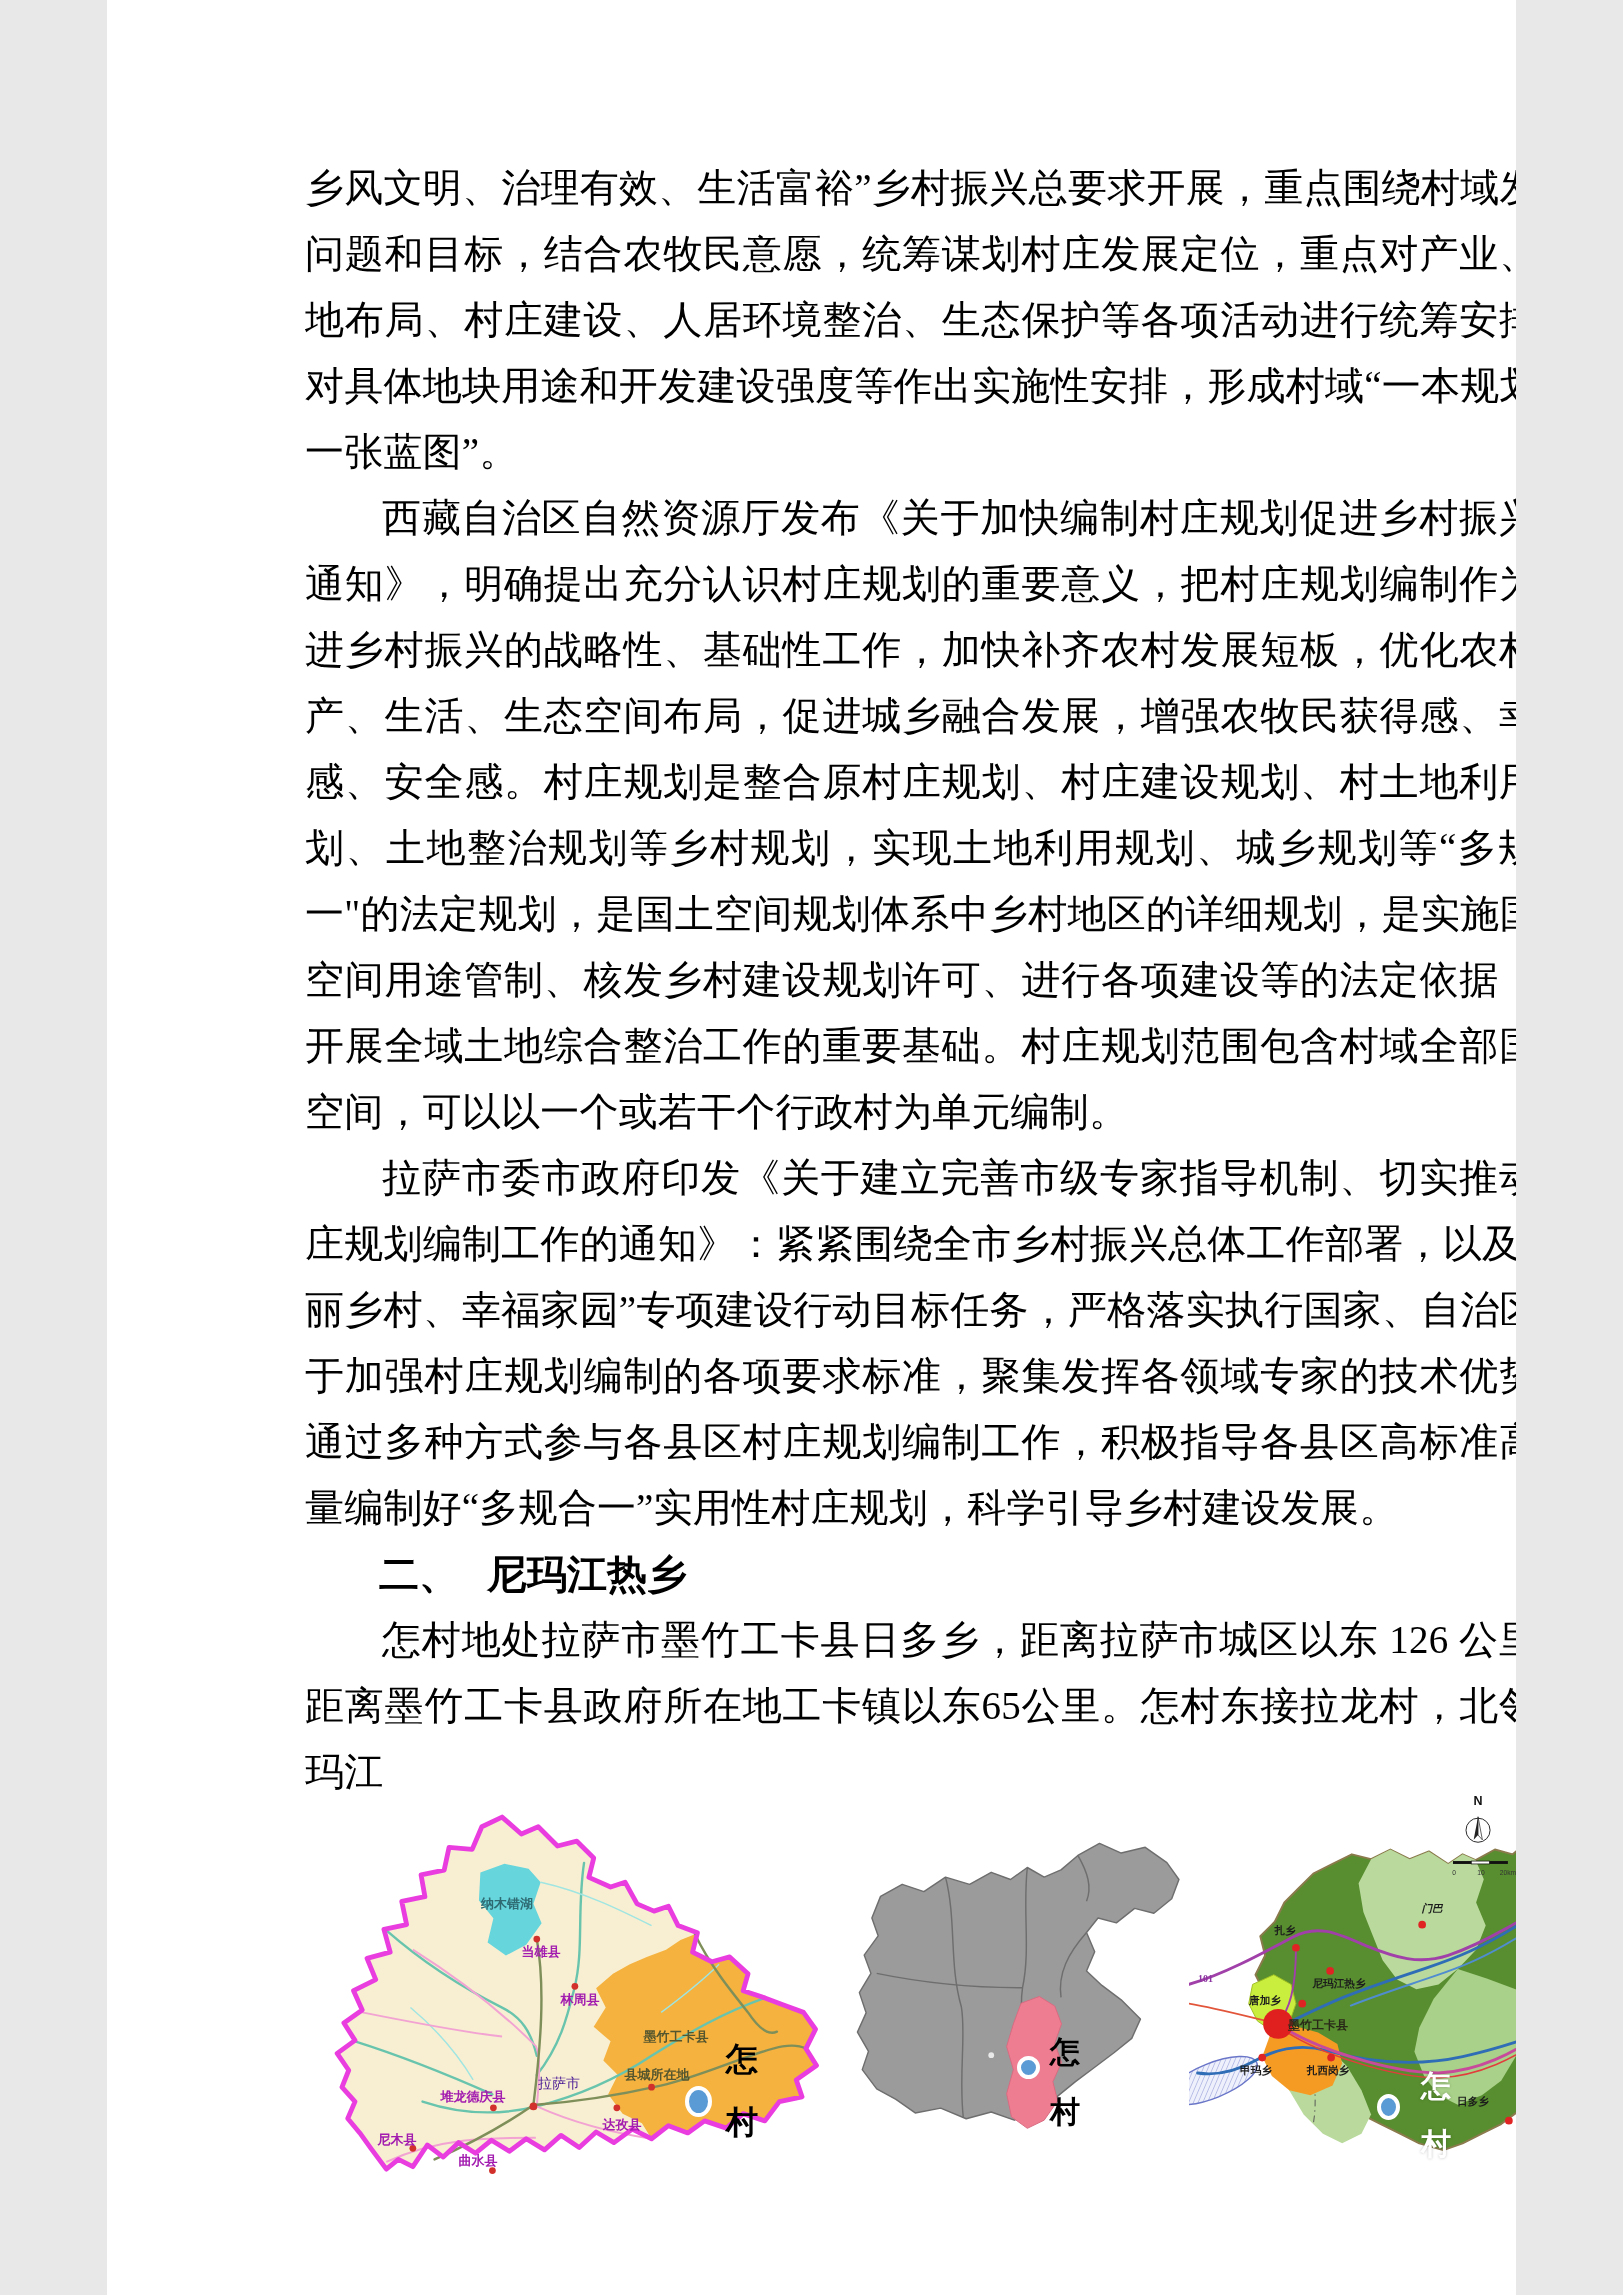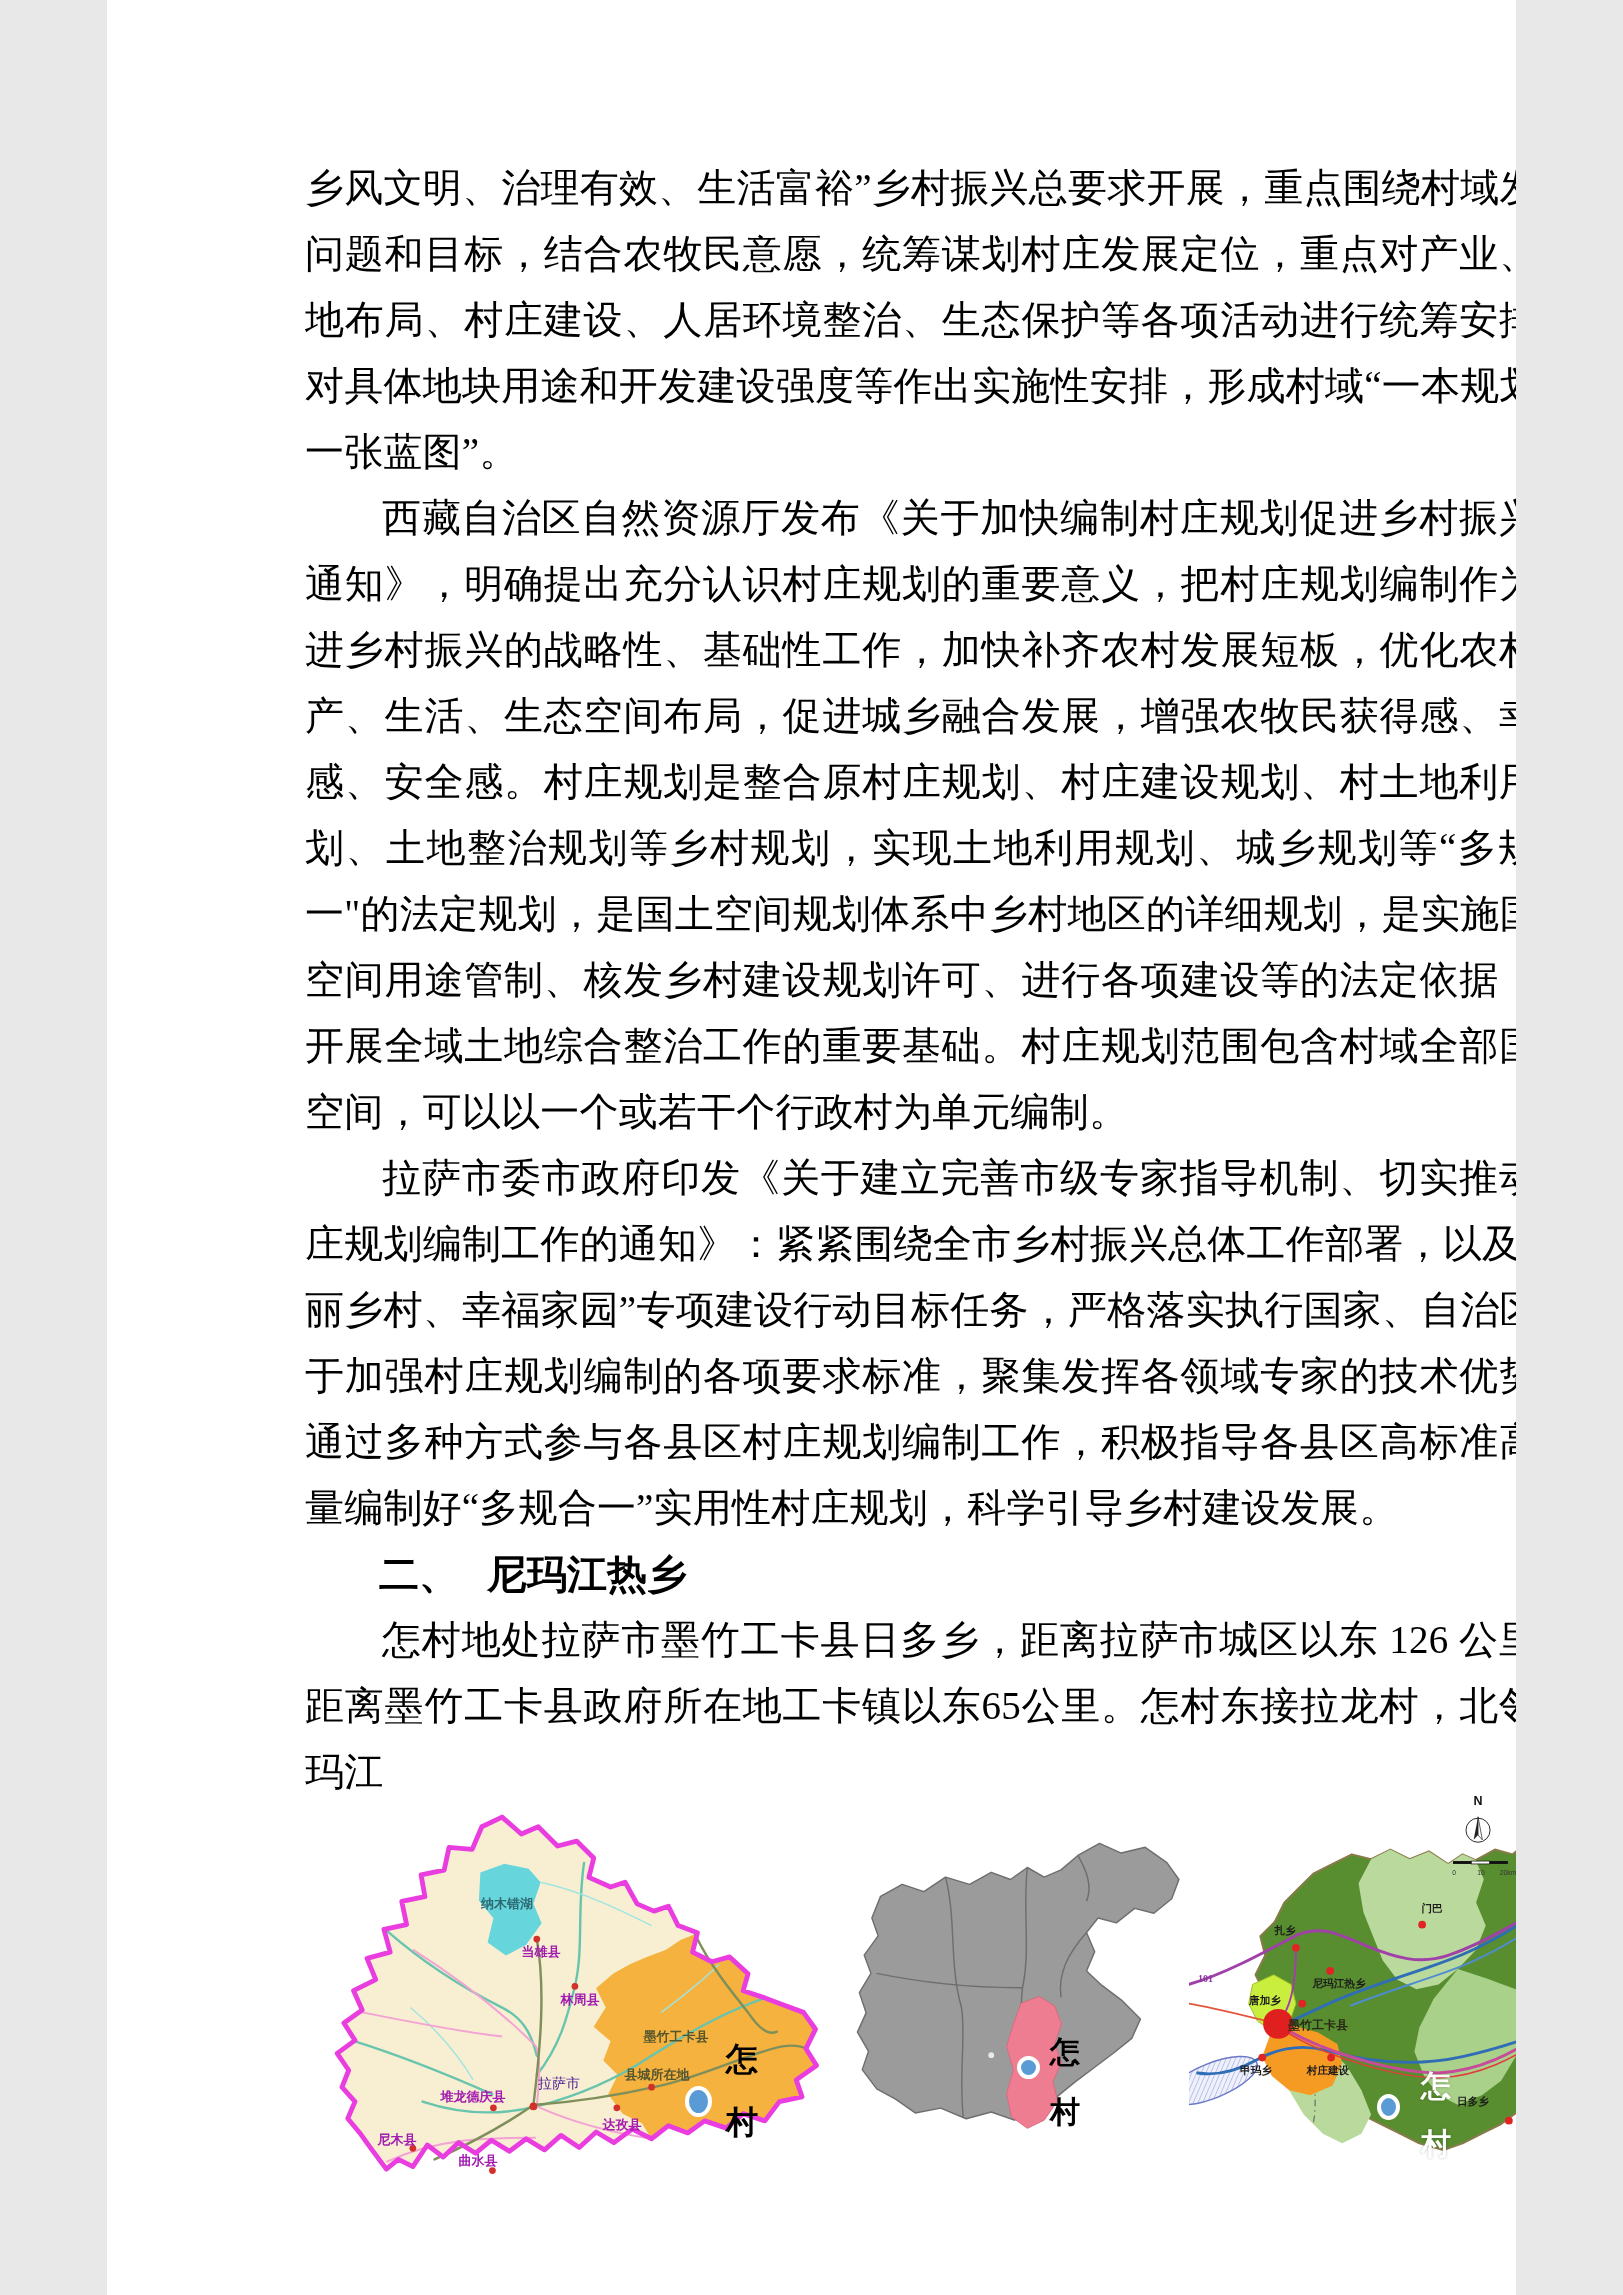--- a/index.html
+++ b/index.html
@@ -195,26 +195,26 @@
         <polygon points="600,80 591,128 600,118" fill="#222"></polygon>
         <polygon points="600,80 609,128 600,118" fill="none" stroke="#222" stroke-width="1.5"></polygon>
       </g>
       <g>
         <rect x="548" y="172" width="38" height="6" fill="#111"></rect>
         <rect x="586" y="172" width="38" height="6" fill="#fff" stroke="#111" stroke-width="1.5"></rect>
         <rect x="624" y="172" width="38" height="6" fill="#111"></rect>
       </g>
     </svg>
     <span class="lbl tiny" style="left:96px; top:153px;">扎乡</span>
-    <span class="lbl tiny" style="left:243px; top:131px;">门巴</span>
+    <span class="lbl tiny" style="left:243px; top:131px;font-style:italic;">门巴</span>
     <span class="lbl tiny" style="left:150px; top:206px;">尼玛江热乡</span>
     <span class="lbl tiny" style="left:76px; top:223px;text-align:center;">唐加乡</span>
     <span class="lbl county3" style="left:129px; top:247px;">墨竹工卡县</span>
     <span class="lbl tiny" style="left:67px; top:293px;">甲玛乡</span>
-    <span class="lbl tiny" style="left:139px; top:293px;">村庄建设</span>
+    <span class="lbl tiny" style="left:139px; top:293px;">扎西岗乡</span>
     <span class="lbl tiny" style="left:284px; top:324px;">日多乡</span>
     <span class="lbl roadnum" style="left:16.4px;  top:200px;">101</span>
     <span class="lbl compass-n" style="left:289px; top:23px;">N</span>
     <span class="lbl tick" style="left:265px; top:94px;">0</span>
     <span class="lbl tick" style="left:292px; top:94px;">10</span>
     <span class="lbl tick" style="left:319px; top:94px;">20km</span>
     <div class="marker"></div>
     <div class="v-label">怎村</div>
   </figure>
 

